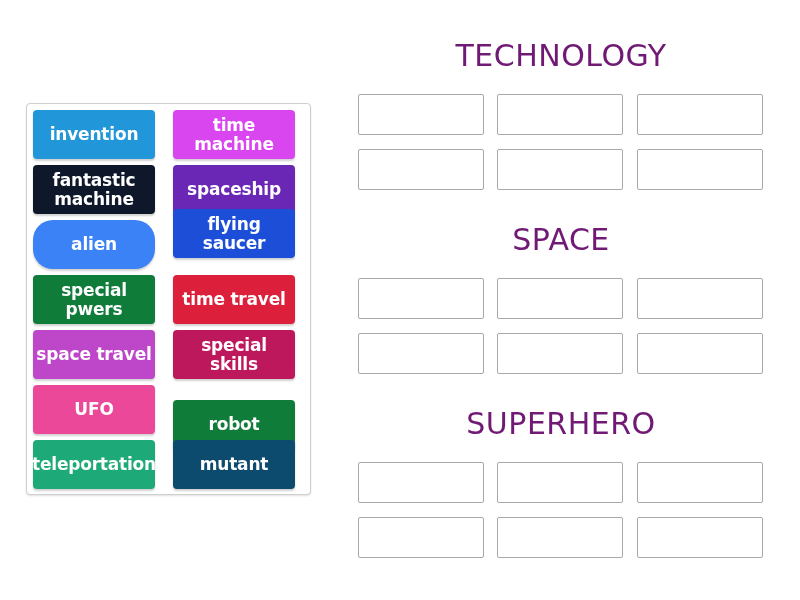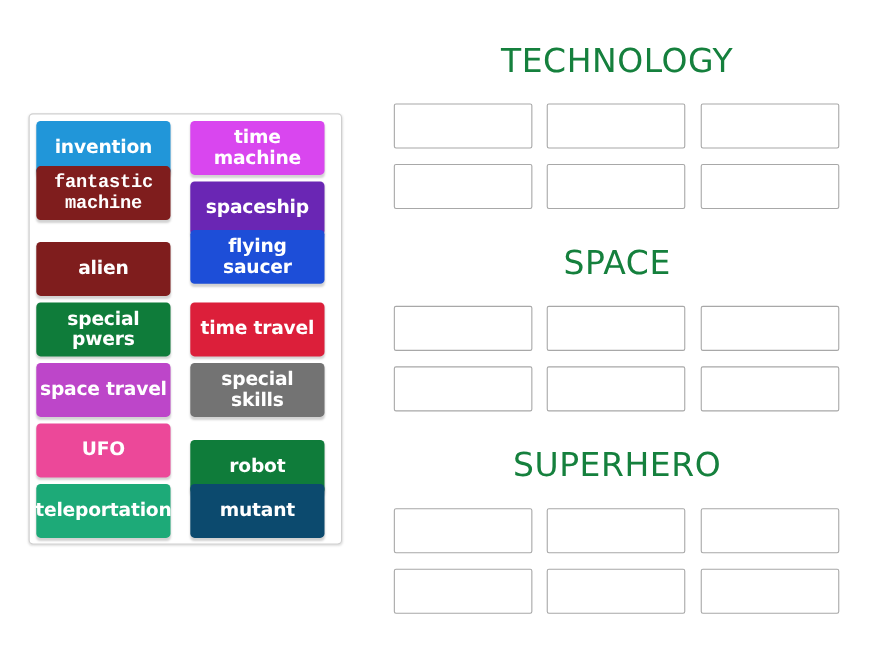--- a/index.html
+++ b/index.html
@@ -7,58 +7,58 @@
          font-family:"DejaVu Sans", "Liberation Sans", sans-serif; }
   .tray { position:absolute; left:26px; top:103px; width:285px; height:392px;
           border:1px solid #cfcfcf; border-radius:4px; background:#fff;
           box-shadow:0 1px 2px rgba(0,0,0,0.12); box-sizing:border-box; }
   .tile { position:absolute; width:122px; height:49px; border-radius:4px;
           color:#fff; font-weight:bold; font-size:17px; line-height:19px;
           display:flex; align-items:center; justify-content:center; text-align:center;
           box-shadow:0 2px 2px rgba(0,0,0,0.18); cursor:grab; box-sizing:border-box; padding:0 2px;
           letter-spacing:-0.2px; }
   .group-title { position:absolute; left:358px; width:406px; text-align:center;
-                 font-size:30px; color:#15803d; font-weight:normal; letter-spacing:0.5px; }
+                 font-size:30px; color:#701a75; font-weight:normal; letter-spacing:0.5px; }
   .slot { position:absolute; width:126px; height:41px; border:1px solid #a8a8a8;
           border-radius:2px; background:#fff; box-sizing:border-box; }
 </style>
 </head>
 <body>
 
 <div class="tray"></div>
 
 <div id="tiles">
     <div class="tile" style="left: 33px; top: 110px; background: rgb(33, 150, 217);">
       <span>invention</span>
     </div>
     <div class="tile" style="left: 173px; top: 110px; background: #d946ef;">
       <span>time machine</span>
     </div>
-    <div class="tile" style="left: 33px; top: 151px; background: #7f1d1d; font-family: Liberation Mono, monospace;">
+    <div class="tile" style="left: 33px; top: 165px; background: #0f172a;">
       <span>fantastic machine</span>
     </div>
     <div class="tile" style="left: 173px; top: 165px; background: rgb(106, 38, 180);">
       <span>spaceship</span>
     </div>
-    <div class="tile" style="left: 33px; top: 220px; background: #7f1d1d;">
+    <div class="tile" style="left: 33px; top: 220px; background: #3b82f6; border-radius: 20px;">
       <span>alien</span>
     </div>
     <div class="tile" style="left: 173px; top: 209px; background: #1d4ed8;">
       <span>flying saucer</span>
     </div>
     <div class="tile" style="left: 33px; top: 275px; background: rgb(15, 124, 58);">
       <span>special pwers</span>
     </div>
     <div class="tile" style="left: 173px; top: 275px; background: rgb(220, 31, 58); align-items: center;">
       <span>time travel</span>
     </div>
     <div class="tile" style="left: 33px; top: 330px; background: rgb(189, 70, 201);">
       <span>space travel</span>
     </div>
-    <div class="tile" style="left: 173px; top: 330px; background: #737373;">
+    <div class="tile" style="left: 173px; top: 330px; background: #be185d;">
       <span>special skills</span>
     </div>
     <div class="tile" style="left: 33px; top: 385px; background: #ec4899;">
       <span>UFO</span>
     </div>
     <div class="tile" style="left: 173px; top: 385px; background: rgb(15, 124, 58); margin-top: 15px;">
       <span>robot</span>
     </div>
     <div class="tile" style="left: 33px; top: 440px; background: rgb(29, 170, 120);">
       <span>teleportation</span>

